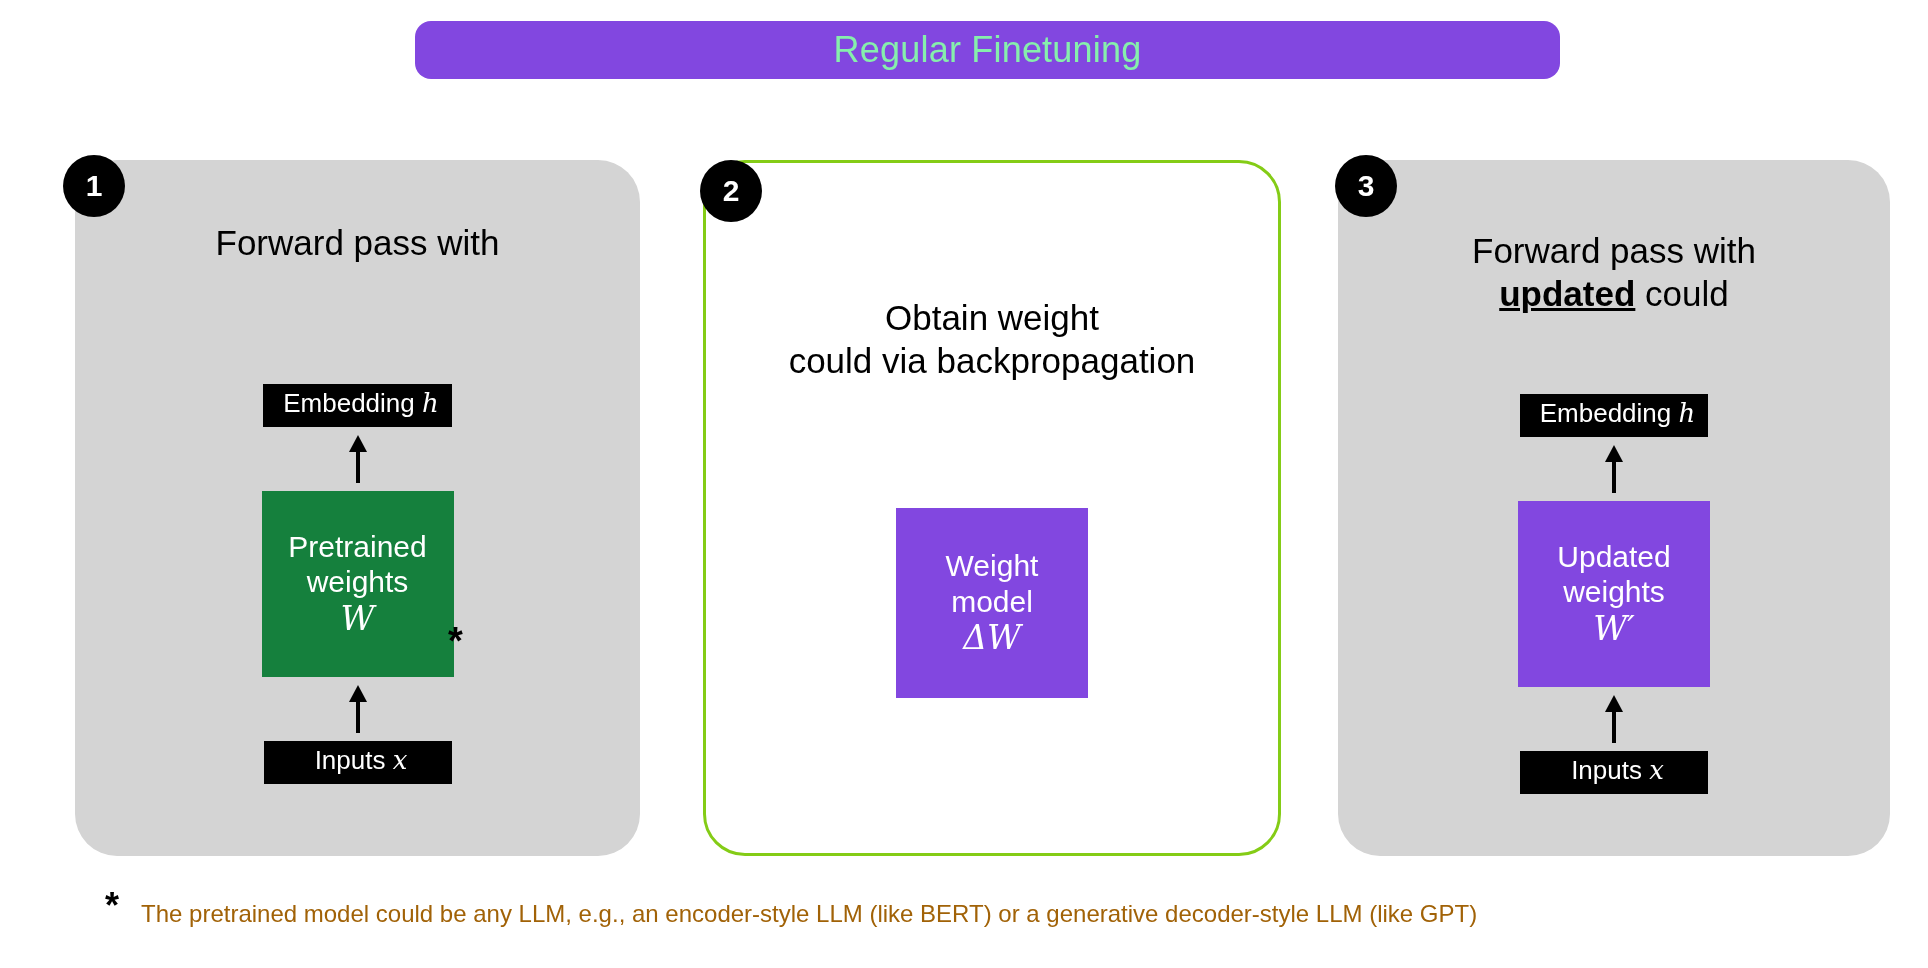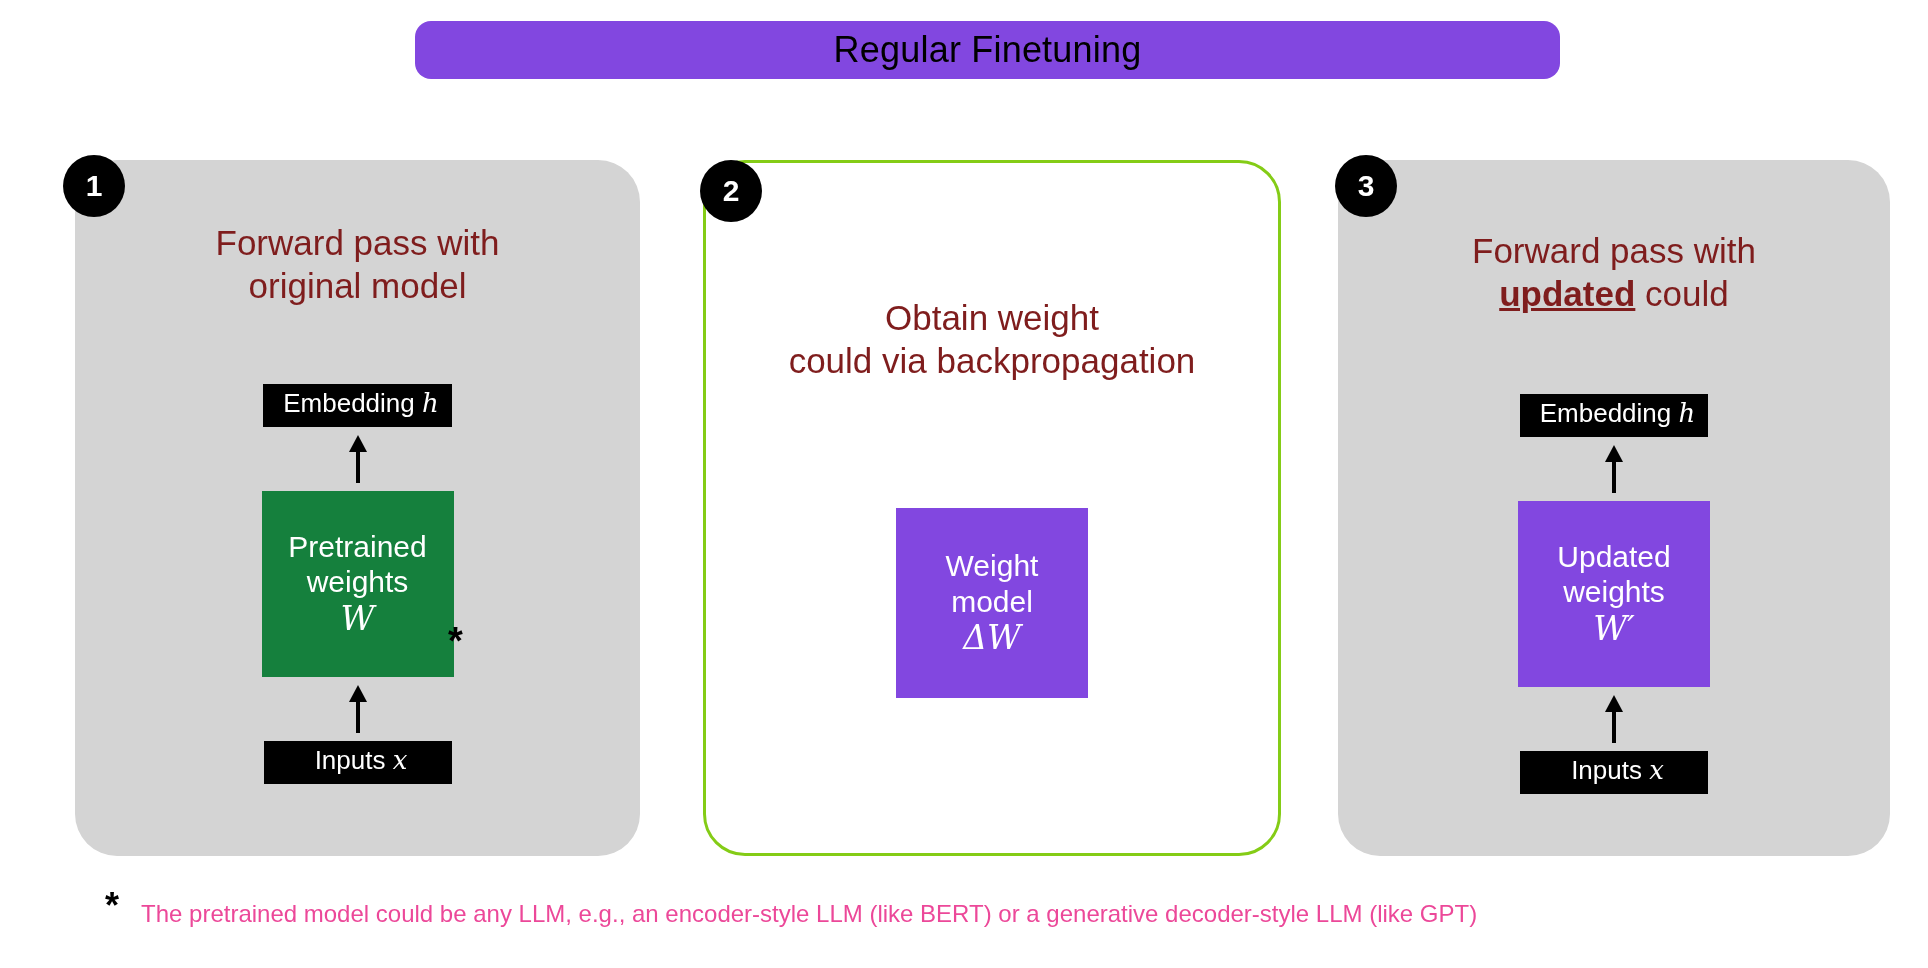--- a/index.html
+++ b/index.html
@@ -27,21 +27,21 @@
     top: 21px;
     width: 1145px;
     height: 58px;
     border-radius: 16px;
     background: var(--accent, #8247e0);
     display: flex;
     align-items: center;
     justify-content: center;
   }
   .title-banner .title-text {
-    color: #000000;
+    color: #86efac;
     font-size: 36px;
     font-weight: 400;
     letter-spacing: 0.2px;
     line-height: 1;
   }
 
   
   .panel {
     position: absolute;
     border-radius: 42px;
@@ -78,21 +78,21 @@
   #badge-3 { left: 1335px; top: 155px; }
 
   
   .panel-heading {
     position: absolute;
     left: 0;
     right: 0;
     text-align: center;
     font-size: 35px;
     line-height: 1.22;
-    color: #7f1d1d;
+    color: #000000;
     padding: 0 24px;
     box-sizing: border-box;
   }
   #panel-1 .panel-heading { top: 62px; }
   #panel-2 .panel-heading { top: 134px; }
   #panel-3 .panel-heading { top: 70px; }
   .panel-heading .emph {
     font-weight: 700;
     text-decoration: underline;
   }
@@ -205,42 +205,41 @@
     font-size: 36px;
     font-weight: 700;
     line-height: 1;
     margin-right: 22px;
     margin-top: 2px;
     color: #000000;
   }
   .footnote .fn-text {
     font-size: 24px;
     line-height: 1.2;
-    color: #ec4899;
+    color: #a16207;
     margin-top: 14px;
     white-space: nowrap;
   }
 </style>
 </head>
 <body>
 
 <div id="canvas">
 
   <div class="title-banner" style="background: rgb(130, 71, 224);">
     <span class="title-text">Regular Finetuning</span>
   </div>
 
   <div class="step-badge" id="badge-1">
     <span>1</span>
   </div>
 
   <div class="panel filled" id="panel-1" style="background: rgb(212, 212, 212);">
     <div class="panel-heading">
       <div>Forward pass with</div>
-      <div>original model</div>
     </div>
 
     <div class="flow">
       <div class="node label-box">
         <span>
           <span>Embedding</span>
           <span class="mathvar">h</span>
         </span>
       </div>
 

